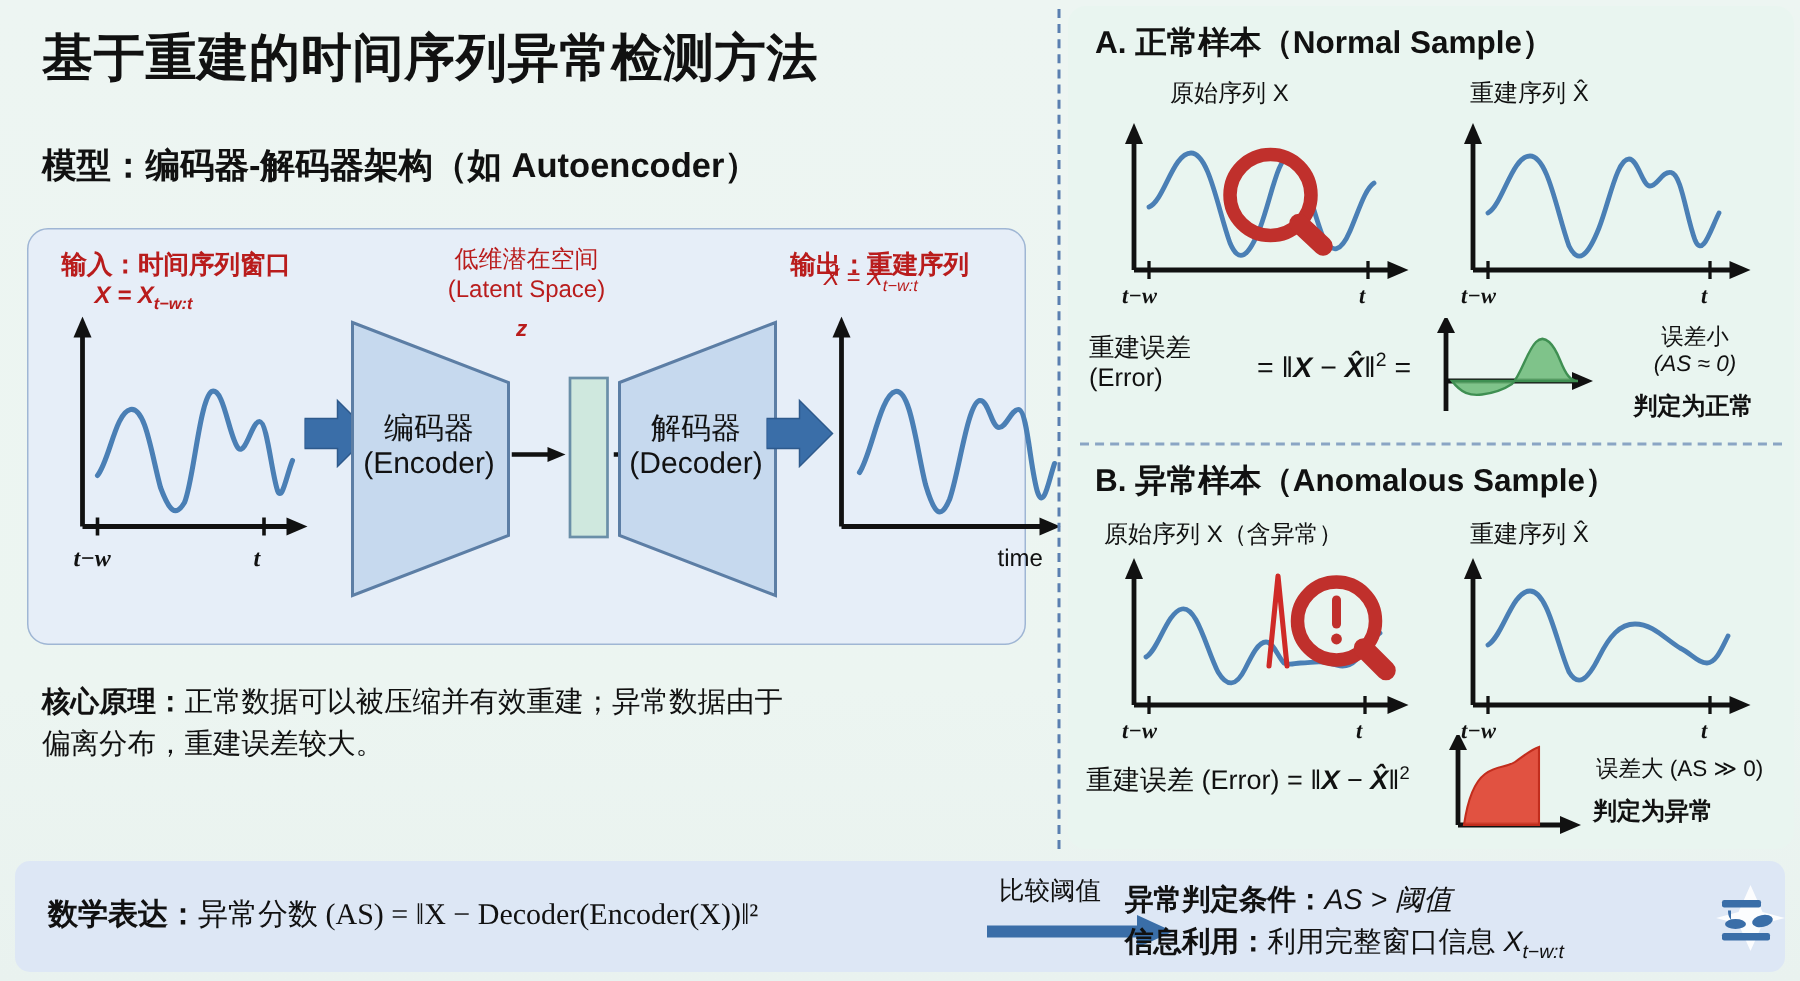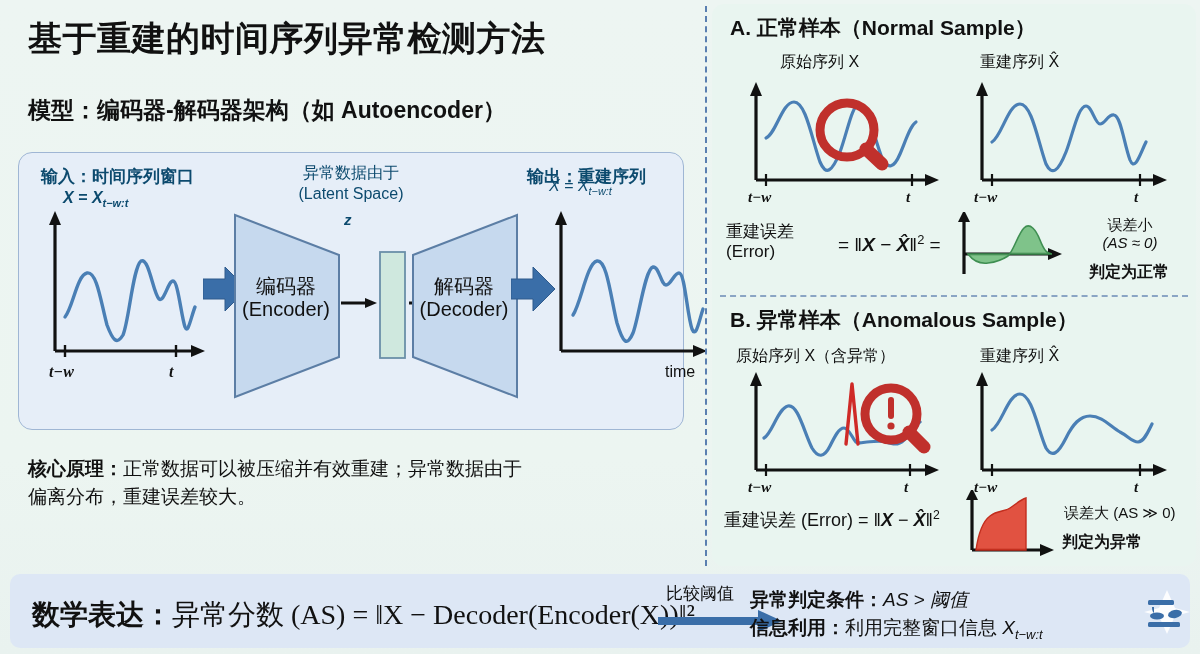--- a/index.html
+++ b/index.html
@@ -14,21 +14,21 @@
 
   
   #left { position:absolute; left:0; top:0; width:706px; height:570px; }
   #title { position:absolute; left:28px; top:16px; font-size:34px; font-weight:bold;
            color:#111; letter-spacing:.5px; }
   #model-line { position:absolute; left:28px; top:95px; font-size:23px; font-weight:bold; color:#111; }
 
   #arch-box { position:absolute; left:18px; top:152px; width:666px; height:278px;
               background:#e6eef8; border:1.6px solid #9fb6d4; border-radius:14px; }
 
-  .col-head { position:absolute; font-weight:bold; color:#0c4a6e; }
+  .col-head { position:absolute; font-weight:bold; color:#b91c1c; }
   #in-head { left:22px; top:12px; font-size:17px; }
   #in-formula { left:44px; top:36px; font-size:16px; font-style:italic; font-weight:bold; }
   #lat-head { left:252px; top:10px; font-size:16px; font-weight:normal; text-align:center; width:160px;}
   #lat-head2 { left:252px; top:32px; font-size:16px; font-weight:normal; text-align:center; width:160px;}
   #z-label { left:325px; top:58px; font-size:15px; font-weight:bold; font-style:italic; }
   #out-head { left:508px; top:12px; font-size:17px;text-align:center; }
   #out-formula { left:530px; top:24px; font-size:16px; font-style:italic; font-weight:normal; }
 
   .enc-label, .dec-label { position:absolute; text-align:center; font-size:20px; color:#111; line-height:1.15;}
   #enc-label { left:212px; top:122px; width:110px; }
@@ -52,21 +52,21 @@
   .sec-title { position:absolute; font-size:21px; font-weight:bold; color:#111; }
   .sub-title { position:absolute; font-size:16px; color:#111; }
 
   .err-line { position:absolute; font-size:17px; color:#111; }
   .small-note { position:absolute; font-size:15px; color:#111; text-align:center; line-height:1.2;}
   .verdict { font-weight:bold; font-size:16px; }
 
   
   #bottom { position:absolute; left:10px; top:574px; width:1180px; height:74px;
             background:#dde7f5; border-radius:10px; }
-  #math-expr { position:absolute; left:22px; top:22px; font-size:28px; color:#111; }
+  #math-expr { position:absolute; left:22px; top:22px; font-size:20px; color:#111; }
   #math-expr b { font-weight:bold; }
   #cmp-label { position:absolute; left:656px; top:8px; font-size:17px; color:#111; }
   #cond1 { position:absolute; left:740px; top:13px; font-size:19px; color:#111; }
   #cond2 { position:absolute; left:740px; top:41px; font-size:19px; color:#111; }
   #cond1 b, #cond2 b { font-weight:bold; }
 
   .it { font-style:italic; }
   sub { font-size:.68em; }
   sup { font-size:.68em; }
   .norm { font-family:"Liberation Serif", serif; }
@@ -83,21 +83,21 @@
     <div id="title">基于重建的时间序列异常检测方法</div>
     <div id="model-line">模型：编码器-解码器架构（如 Autoencoder）</div>
 
     <div id="arch-box">
 
       <div class="col-head" id="in-head">输入：时间序列窗口</div>
       <div class="col-head" id="in-formula">
         <span class="it">X</span> = <span class="it">X</span><sub class="it">t−w:t</sub>
       </div>
 
-      <div class="col-head" id="lat-head">异常数据由于</div>
+      <div class="col-head" id="lat-head">低维潜在空间</div>
       <div class="col-head" id="lat-head2">(Latent Space)</div>
       <div class="col-head" id="z-label">z</div>
 
       <div class="col-head" id="out-head">输出：重建序列</div>
       <div class="col-head" id="out-formula">
         <span class="it">X̂</span> = <span class="it">X̂</span><sub class="it">t−w:t</sub>
       </div>
 
       <svg class="abs" style="left:14px; top:58px;" width="180" height="190">
         <line x1="22" y1="6" x2="22" y2="140" stroke="#111" stroke-width="3.2"></line>

